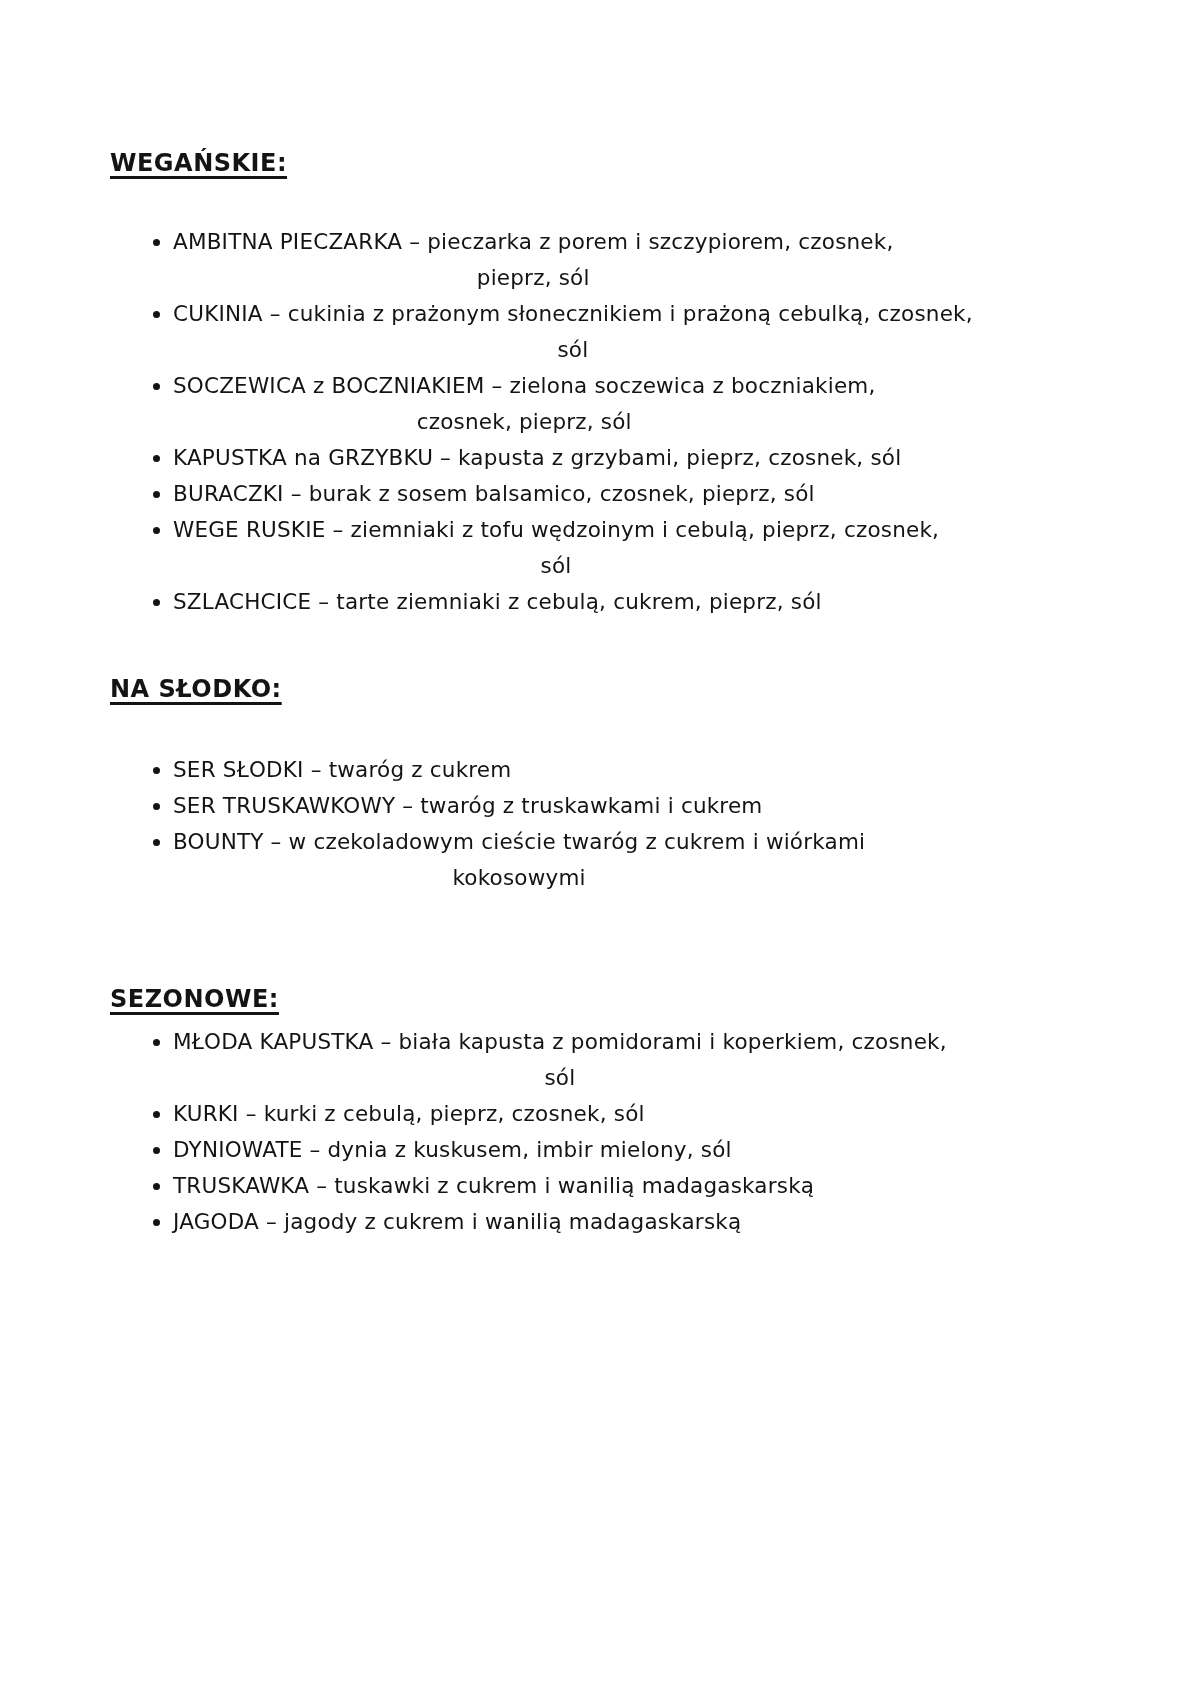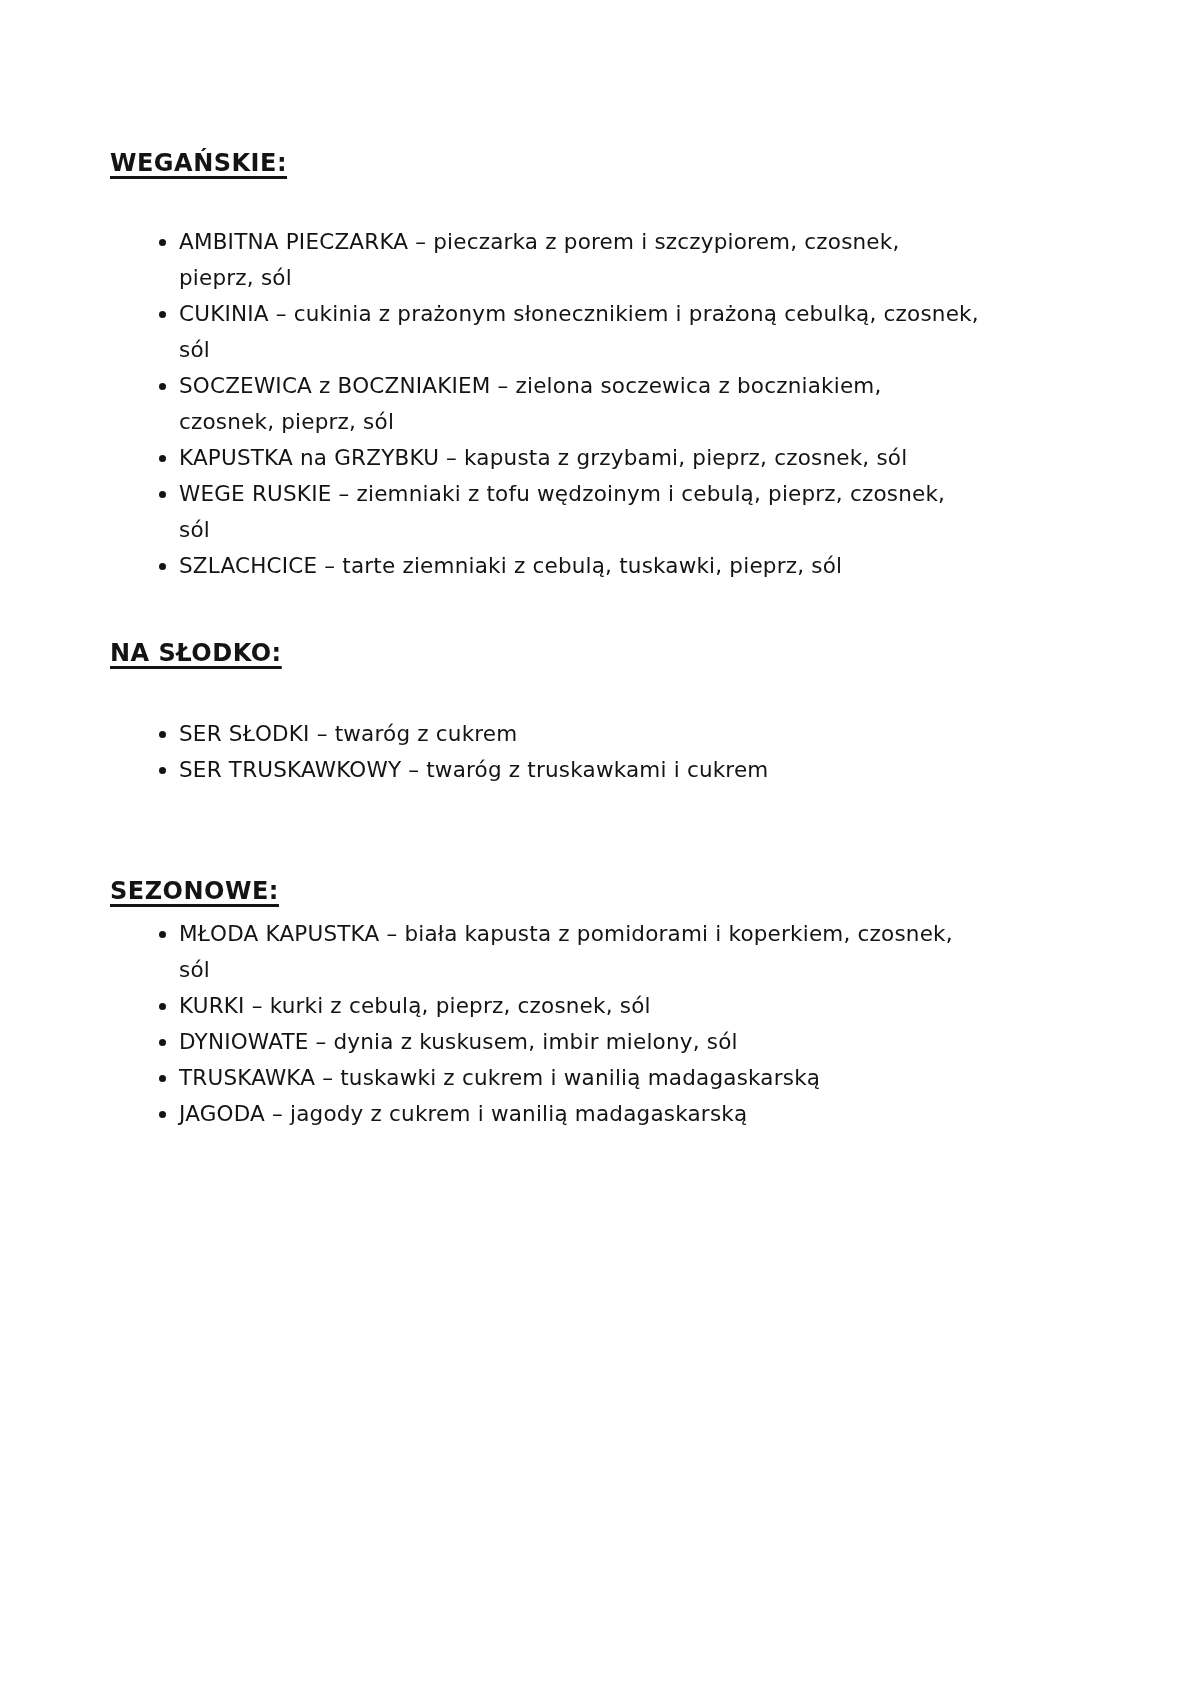--- a/index.html
+++ b/index.html
@@ -27,22 +27,23 @@
     letter-spacing: 0.5px;
     line-height: 30px;
     text-decoration: underline;
     text-decoration-thickness: 2.5px;
     text-underline-offset: 5px;
     color: #141414;
   }
 
   .items {
     list-style: none;
-    margin: 6px;
+    margin: 0;
     padding: 0 0 0 42px;
+    text-align: center;
   }
 
   .item {
     display: flex;
     align-items: flex-start;
     margin: 0;
     font-size: 21.5px;
     line-height: 36px;
   }
 
@@ -102,48 +103,57 @@
       <span class="bullet"></span>
       <span class="item-text">SOCZEWICA z BOCZNIAKIEM – zielona soczewica z boczniakiem,
 czosnek, pieprz, sól</span>
     </li>
 
     <li class="item">
       <span class="bullet"></span>
       <span class="item-text">KAPUSTKA na GRZYBKU – kapusta z grzybami, pieprz, czosnek, sól</span>
     </li>
 
+    <li class="item">
+      <span class="bullet"></span>
+      <span class="item-text">BURACZKI – burak z sosem balsamico, czosnek, pieprz, sól</span>
+    </li>
 
     <li class="item">
       <span class="bullet"></span>
       <span class="item-text">WEGE RUSKIE – ziemniaki z tofu wędzoinym i cebulą, pieprz, czosnek,
 sól</span>
     </li>
 
     <li class="item">
       <span class="bullet"></span>
-      <span class="item-text">SZLACHCICE – tarte ziemniaki z cebulą, tuskawki, pieprz, sól</span>
+      <span class="item-text">SZLACHCICE – tarte ziemniaki z cebulą, cukrem, pieprz, sól</span>
     </li>
   </ul>
     </section>
 
     <section class="menu-section">
       <h2 class="heading">NA SŁODKO:</h2>
       <ul class="items">
     <li class="item">
       <span class="bullet"></span>
       <span class="item-text">SER SŁODKI – twaróg z cukrem</span>
     </li>
 
 
     <li class="item">
       <span class="bullet"></span>
       <span class="item-text">SER TRUSKAWKOWY – twaróg z truskawkami i cukrem</span>
     </li>
 
+    <li class="item">
+      <span class="bullet"></span>
+      <span class="item-text">BOUNTY – w czekoladowym cieście twaróg z cukrem i wiórkami
+kokosowymi</span>
+    </li>
   </ul>
     </section>
 
     <section class="menu-section">
       <h2 class="heading">SEZONOWE:</h2>
       <ul class="items">
     <li class="item">
       <span class="bullet"></span>
       <span class="item-text">MŁODA KAPUSTKA – biała kapusta z pomidorami i koperkiem, czosnek,
 sól</span>

